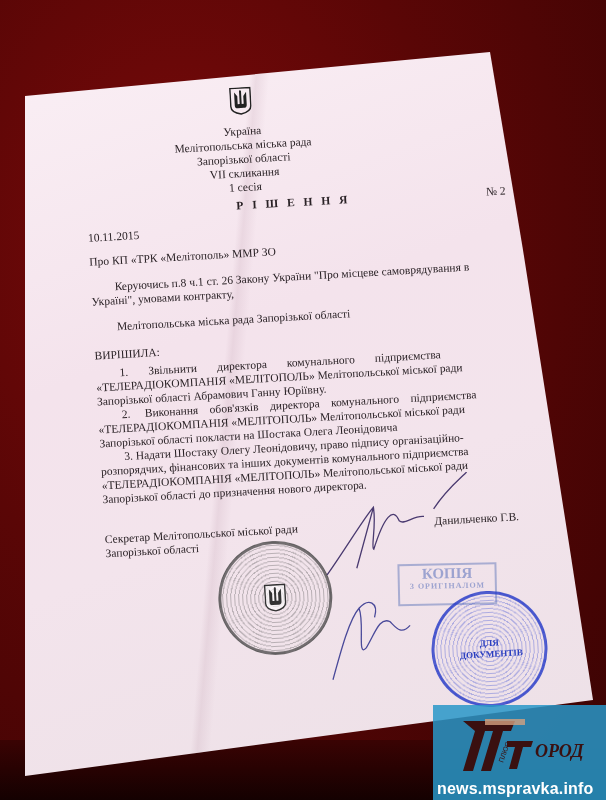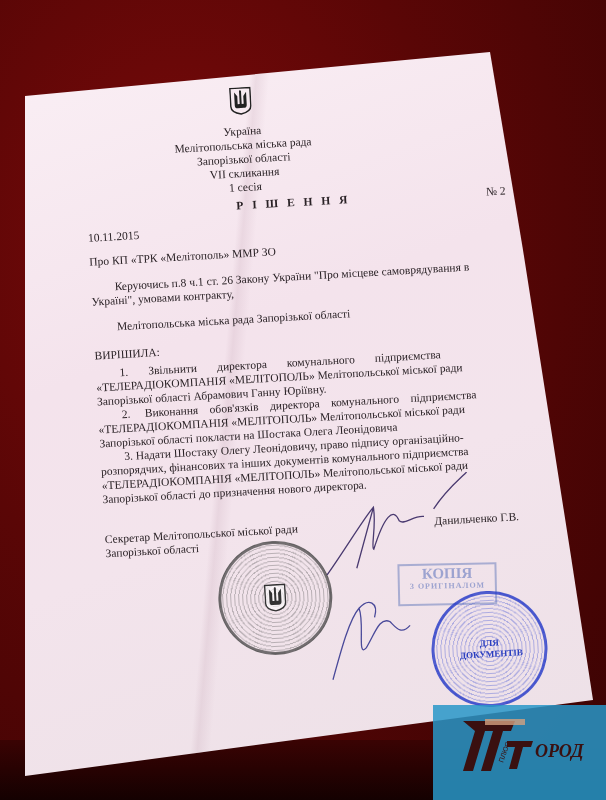--- a/index.html
+++ b/index.html
@@ -158,13 +158,14 @@
 </div>
 
 <div class="logo">
   <svg class="logo-mark" viewBox="0 0 140 60">
     <path d="M8 10 H60 L56 20 H48 L36 60 H26 L38 20 H30 L18 60 H8 L20 20 Z" fill="#3a1010"></path>
     <path d="M30 8 H70 V14 H30 Z" fill="#d4a080" opacity="0.8"></path>
     <path d="M52 30 H78 L76 36 H68 L62 58 H54 L60 36 H52 Z" fill="#3a1010"></path>
     <text x="80" y="46" font-family="Liberation Serif, serif" font-weight="bold" font-style="italic" font-size="18" fill="#3a1010">ОРОД</text>
     <text x="48" y="52" font-family="Liberation Sans, sans-serif" font-size="7" fill="#3a1010" transform="rotate(-70 48 52)">ПЛЮС</text>
   </svg>
+  <div class="logo-url">news.mspravka.info</div>
 </div>
 
 </body></html>

